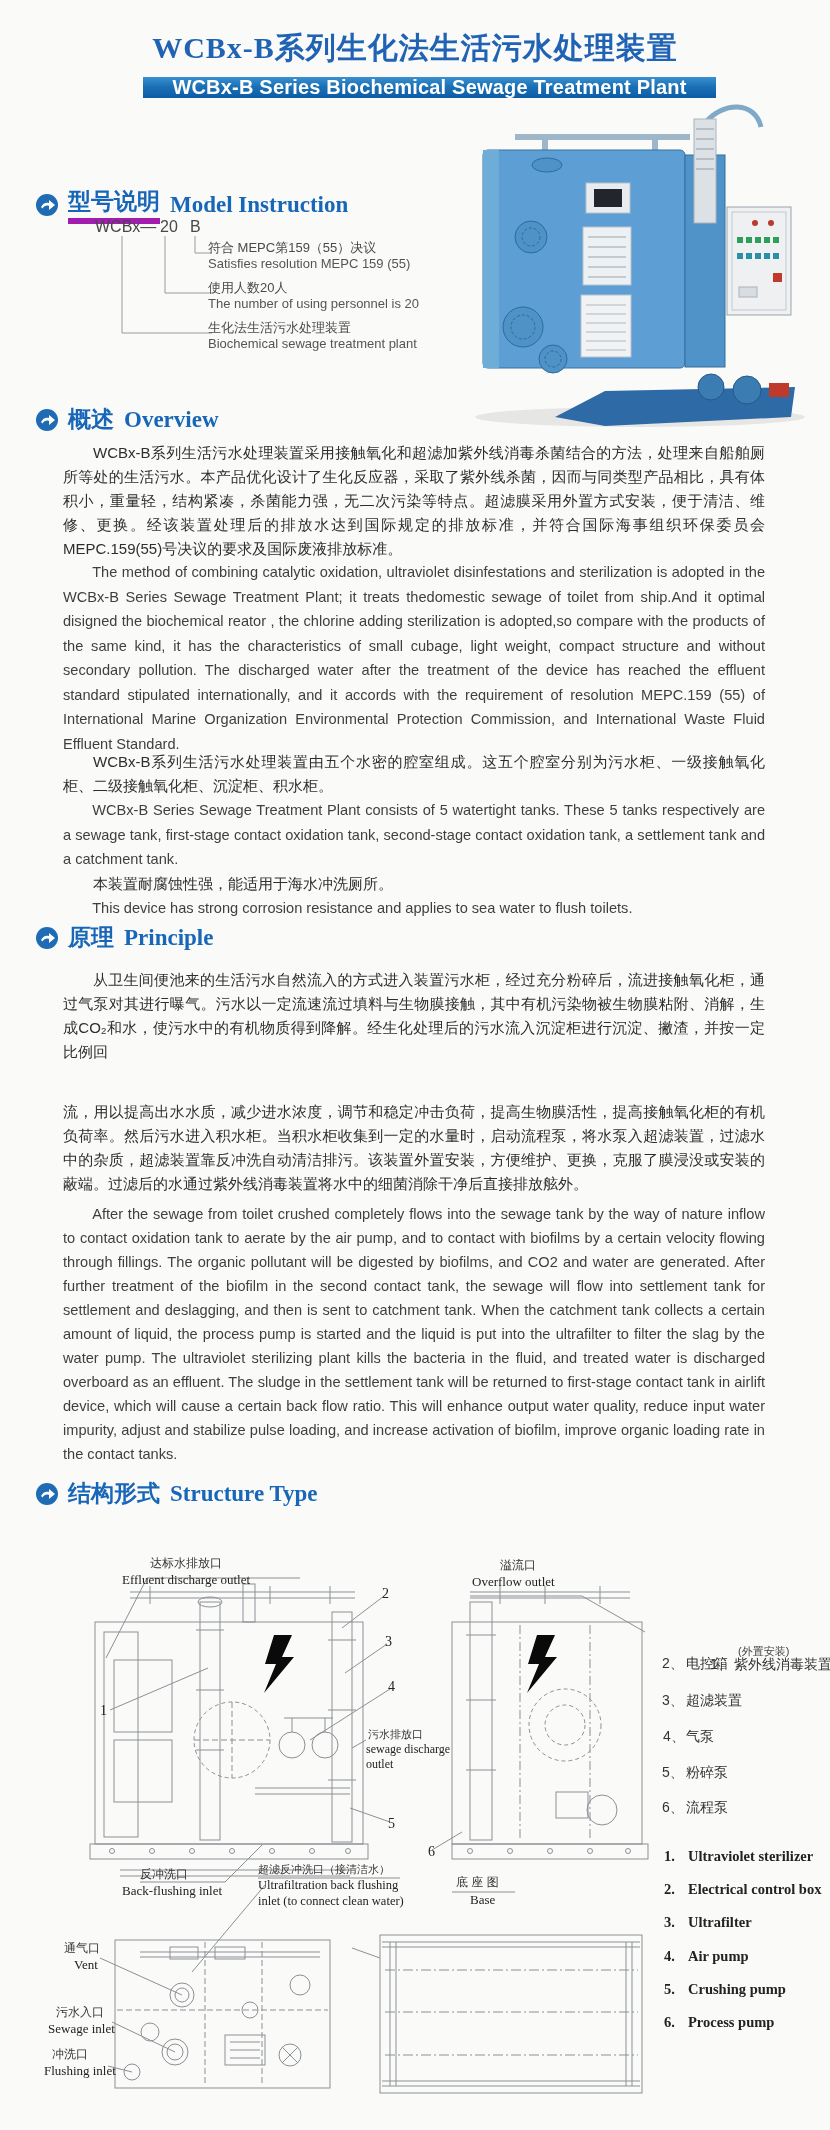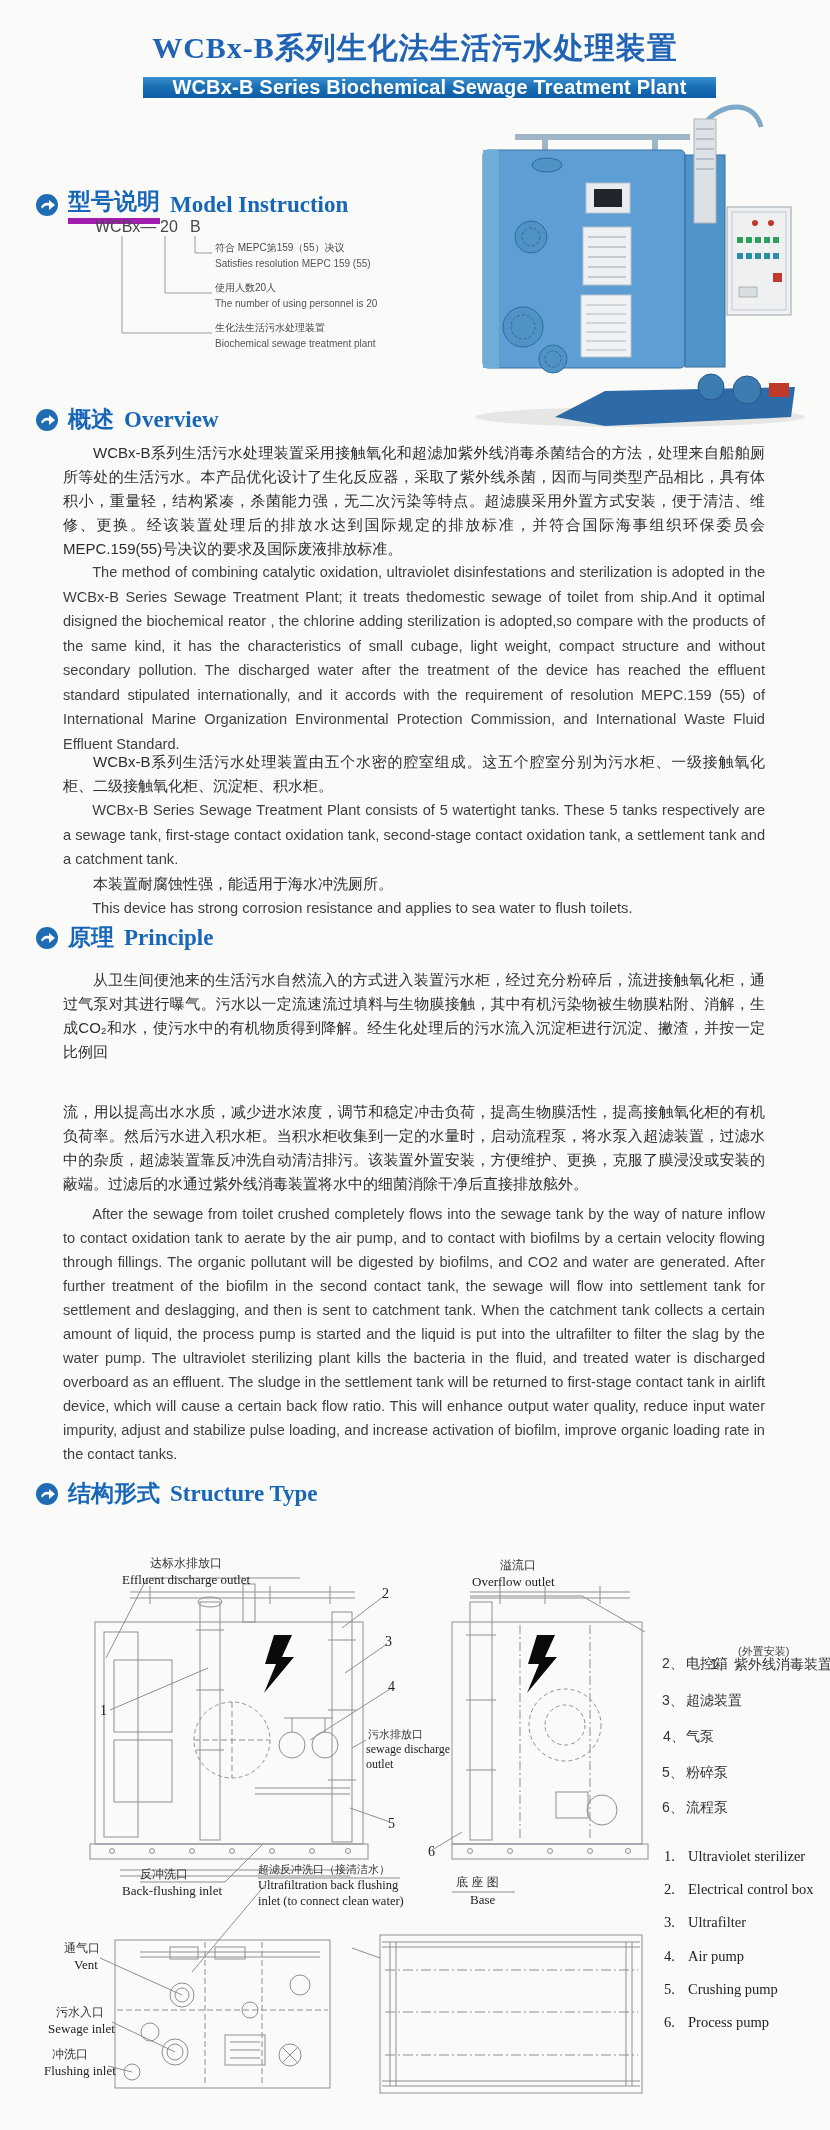--- a/index.html
+++ b/index.html
@@ -19,31 +19,31 @@
   .sec-head .bullet{width:22px;height:22px;flex:0 0 22px;}
   .h-zh{font-family:"Liberation Serif","DejaVu Serif",serif;font-weight:bold;font-size:23px;color:#1766b8;}
   .h-zh.ul{border-bottom:6px solid #a21caf;padding-bottom:1px;}
   .h-en{font-family:"Liberation Serif","DejaVu Serif",serif;font-weight:bold;font-size:23px;color:#1766b8;}
   
   .para{position:absolute;left:63px;width:702px;text-align:justify;margin:0;}
   .para.zh{font-size:15px;line-height:24px;color:#2e2e2e;text-indent:2em;}
   .para.en{font-size:14.6px;line-height:24.5px;color:#3f3f3f;text-indent:2em;}
   
   .mcode{position:absolute;top:218px;font-size:16px;color:#46484a;}
-  .mlabel{position:absolute;left:215px;font-size:10px;color:#4a4a4a;line-height:16px;}
+  .mlabel{position:absolute;left:208px;font-size:13px;color:#4a4a4a;line-height:16px;}
   .mlabel .en{color:#555;}
   
   .dlab-zh{position:absolute;font-size:12px;color:#333;white-space:nowrap;}
   .dlab-en{position:absolute;font-family:"Liberation Serif","DejaVu Serif",serif;
            font-size:13px;color:#222;white-space:nowrap;line-height:15px;}
   .callout{position:absolute;font-family:"Liberation Serif","DejaVu Serif",serif;
            font-size:14px;color:#222;}
   .leg-row{position:absolute;font-size:14px;color:#333;white-space:nowrap;}
   .leg-row .n{display:inline-block;width:24px;}
-  .leg-en{font-family:"Liberation Serif","DejaVu Serif",serif;font-size:14.5px;color:#222;}
+  .leg-en{font-family:"Liberation Serif","DejaVu Serif",serif;font-size:14.5px;color:#222;font-weight:bold;}
   .leg-note{position:absolute;font-size:11px;color:#444;}
   svg{display:block;}
 </style>
 </head>
 <body>
 
 <div class="page">
 
   <h1 class="title-zh">WCBx-B系列生化法生活污水处理装置</h1>
   <div class="banner">

